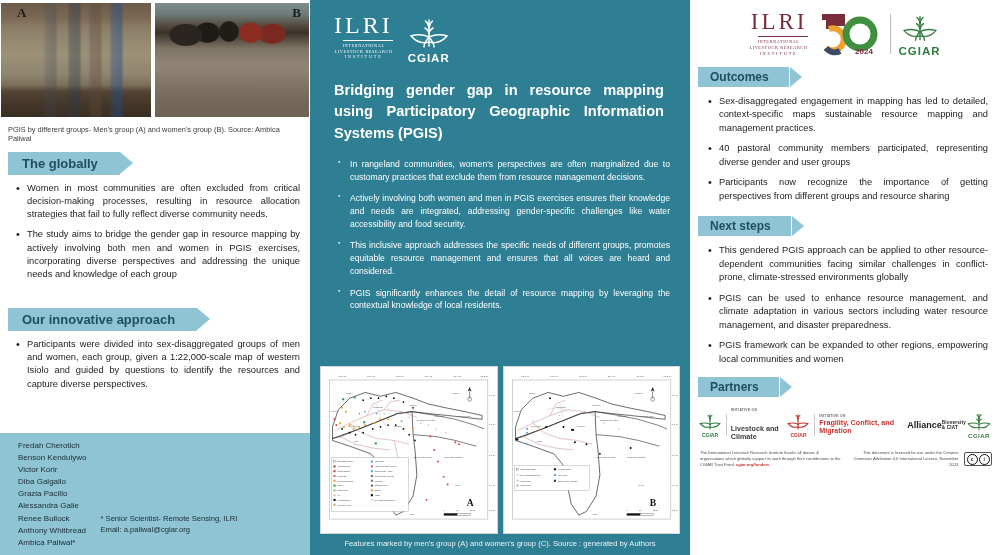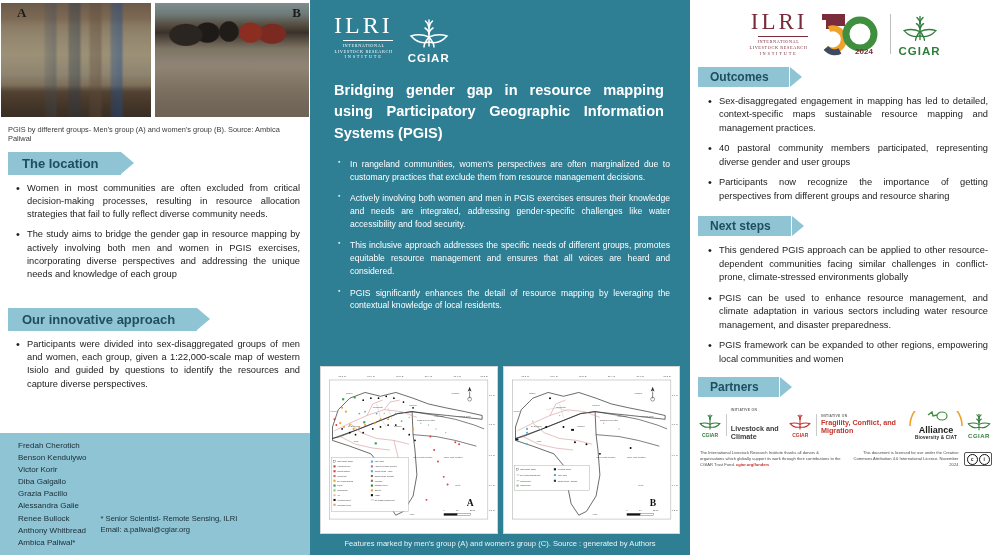--- a/index.html
+++ b/index.html
@@ -156,21 +156,21 @@
   .partners-row{display:flex;align-items:center;justify-content:space-around;
                 padding:6px 8px 2px 8px;height:46px;box-sizing:border-box;}
   .partner{display:flex;align-items:center;gap:4px;}
   .partner-txt{display:flex;flex-direction:column;line-height:1.12;}
   .partner-kicker{font-size:3.3px;letter-spacing:0.3px;color:#6b6b6b;font-weight:bold;}
   .partner-name{font-size:7.2px;font-weight:bold;}
   .p-green .partner-name{color:#3c3c3c;margin-top:12px;}
   .p-red .partner-name{color:#c4342c;}
   .vline{width:1px;height:22px;background:#c9c9c9;}
 
-  .alliance{display:flex;flex-direction:column;align-items:center;position:relative;width:64px;justify-content:center;}
+  .alliance{display:flex;flex-direction:row;align-items:center;position:relative;width:64px;justify-content:center;}
   .alliance-name{font-size:9px;font-weight:bold;color:#1b1b1b;line-height:1;}
   .alliance-sub{font-size:4.6px;font-weight:bold;color:#1b1b1b;letter-spacing:0.2px;}
 
   .footer-notes{display:flex;gap:6px;padding:4px 8px 6px 10px;align-items:flex-start;}
   .fn-left{font-size:4.1px;line-height:1.5;color:#4a4a4a;width:145px;}
   .fn-left b{color:#c4342c;}
   .fn-right{font-size:4.1px;line-height:1.5;color:#4a4a4a;width:112px;text-align:right;}
   .cc-badge{width:26px;height:12px;border:1px solid #555;border-radius:2px;
             display:flex;align-items:center;justify-content:center;gap:1px;
             background:#fff;margin-top:2px;}
@@ -191,21 +191,21 @@
       </div>
       <div class="photo photo-b">
         <div class="img-b"></div>
         <span class="photo-label">B</span>
       </div>
     </div>
 
     <div class="photo-caption">PGIS by different groups- Men's group (A) and women's group (B). Source: Ambica Paliwal</div>
 
     <div class="banner-wrap">
-      <div class="banner">The location</div>
+      <div class="banner">The globally</div>
     </div>
 
     <ul class="bullets">
       <li>Women in most communities are often excluded from critical decision-making processes, resulting in resource allocation strategies that fail to fully reflect diverse community needs.</li>
       <li>The study aims to bridge the gender gap in resource mapping by actively involving both men and women in PGIS exercises, incorporating diverse perspectives and addressing the unique needs and knowledge of each group</li>
     </ul>
 
     <div class="banner-wrap" style="margin-top:20px;">
       <div class="banner">Our innovative approach</div>
     </div>

